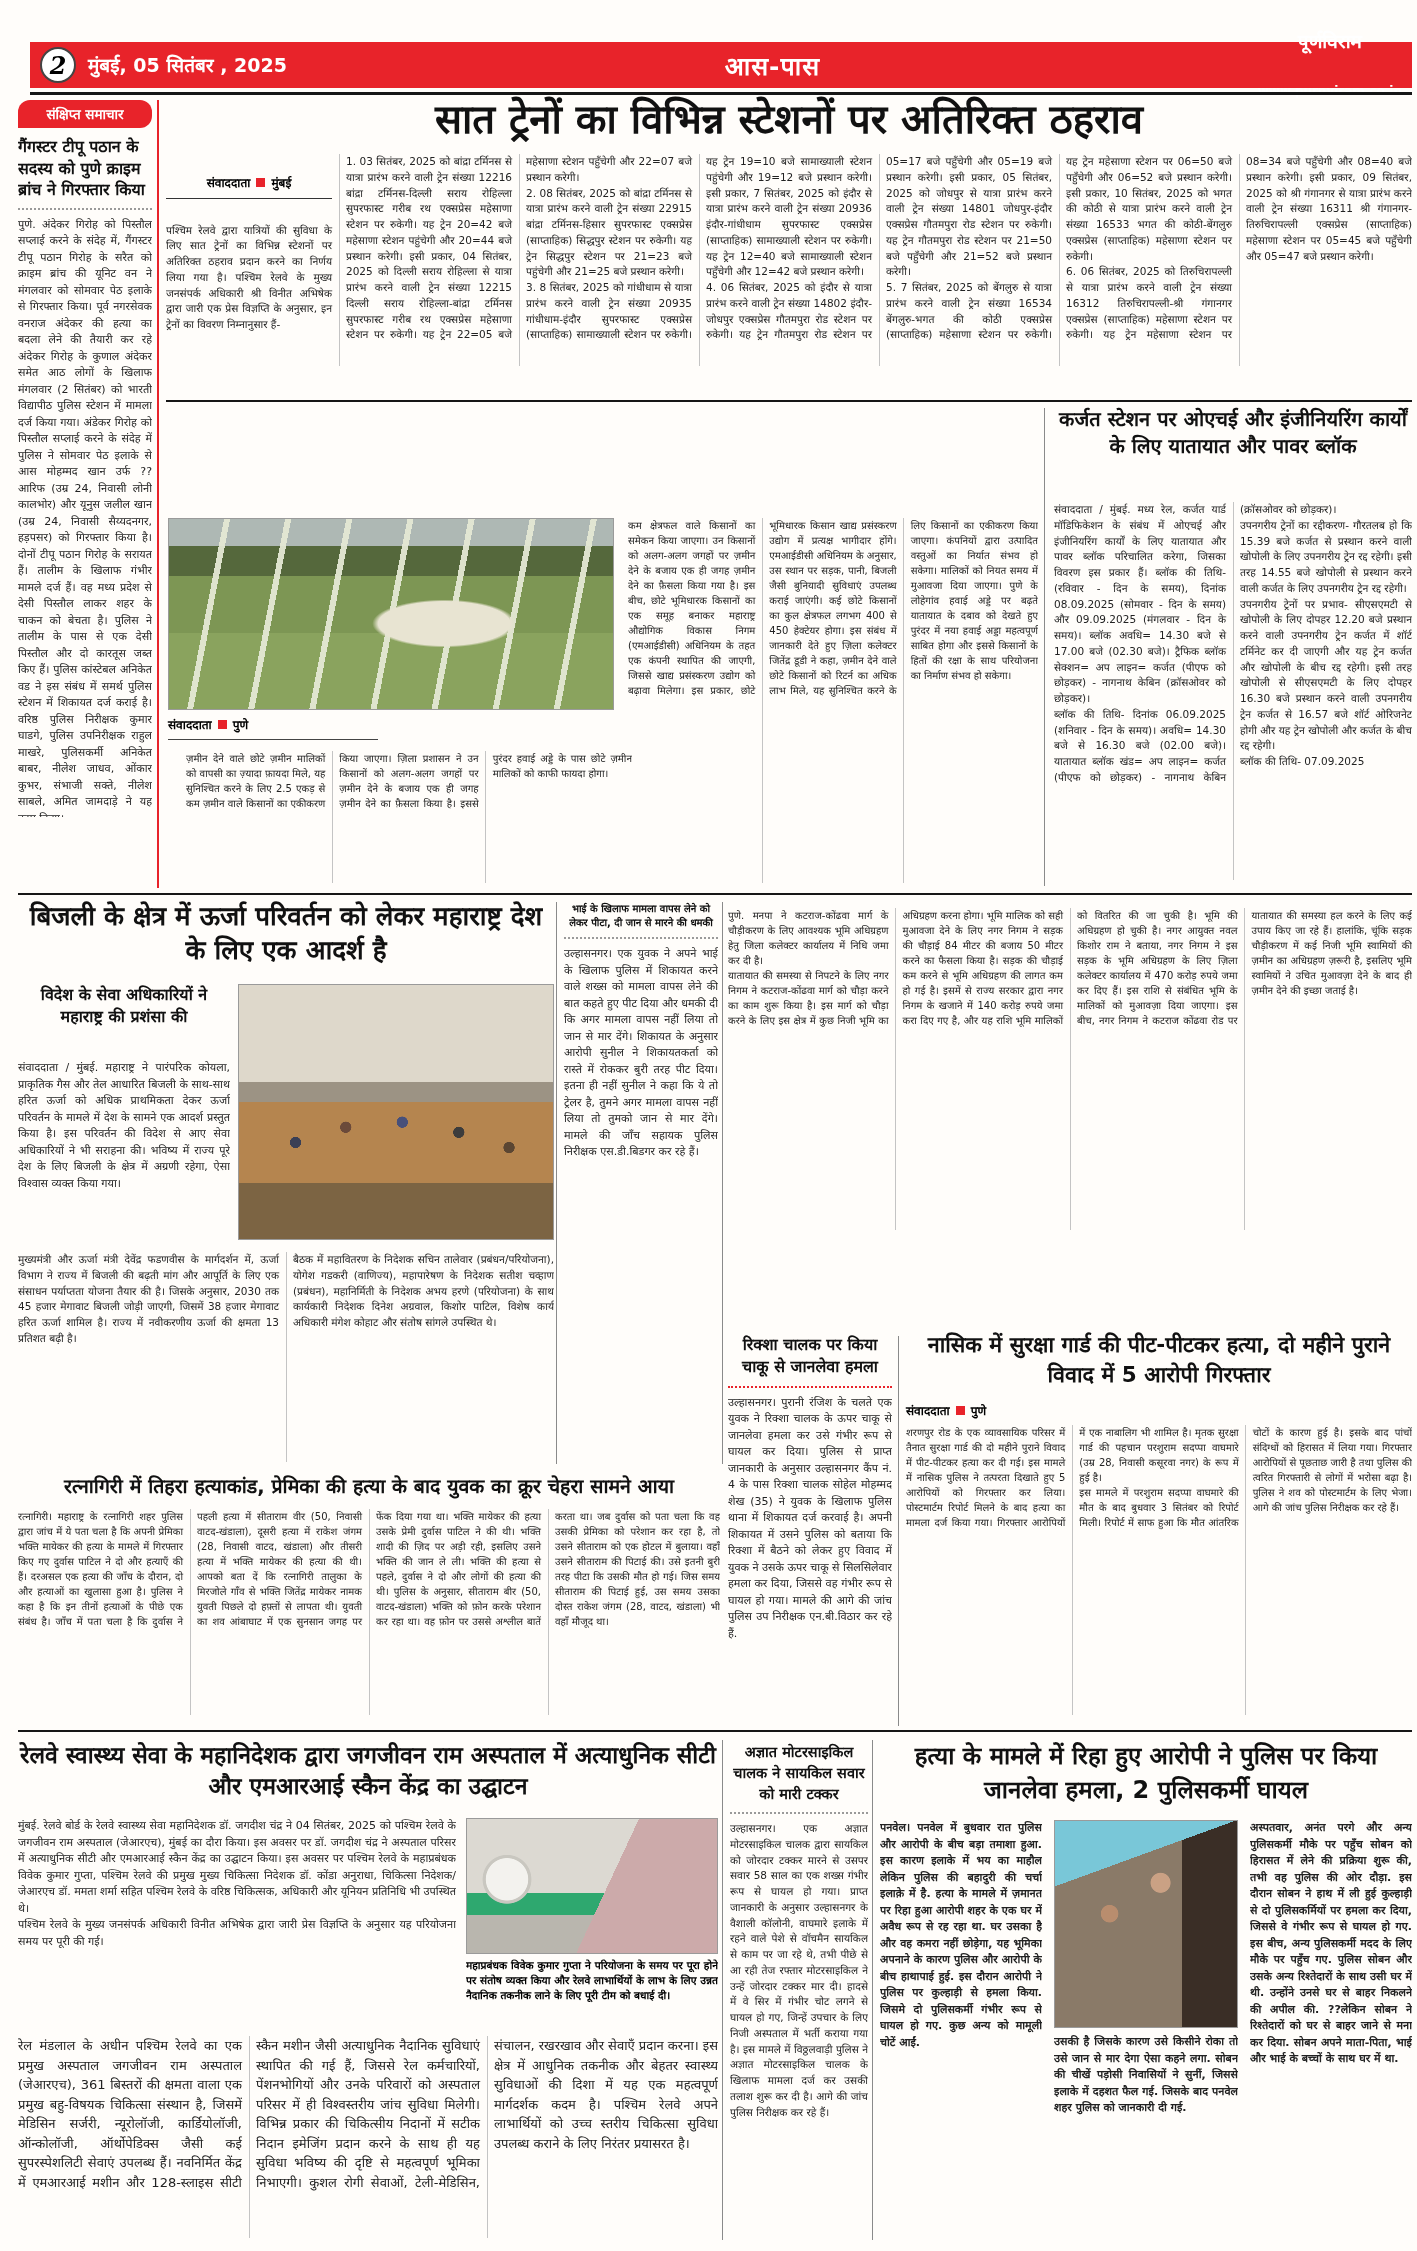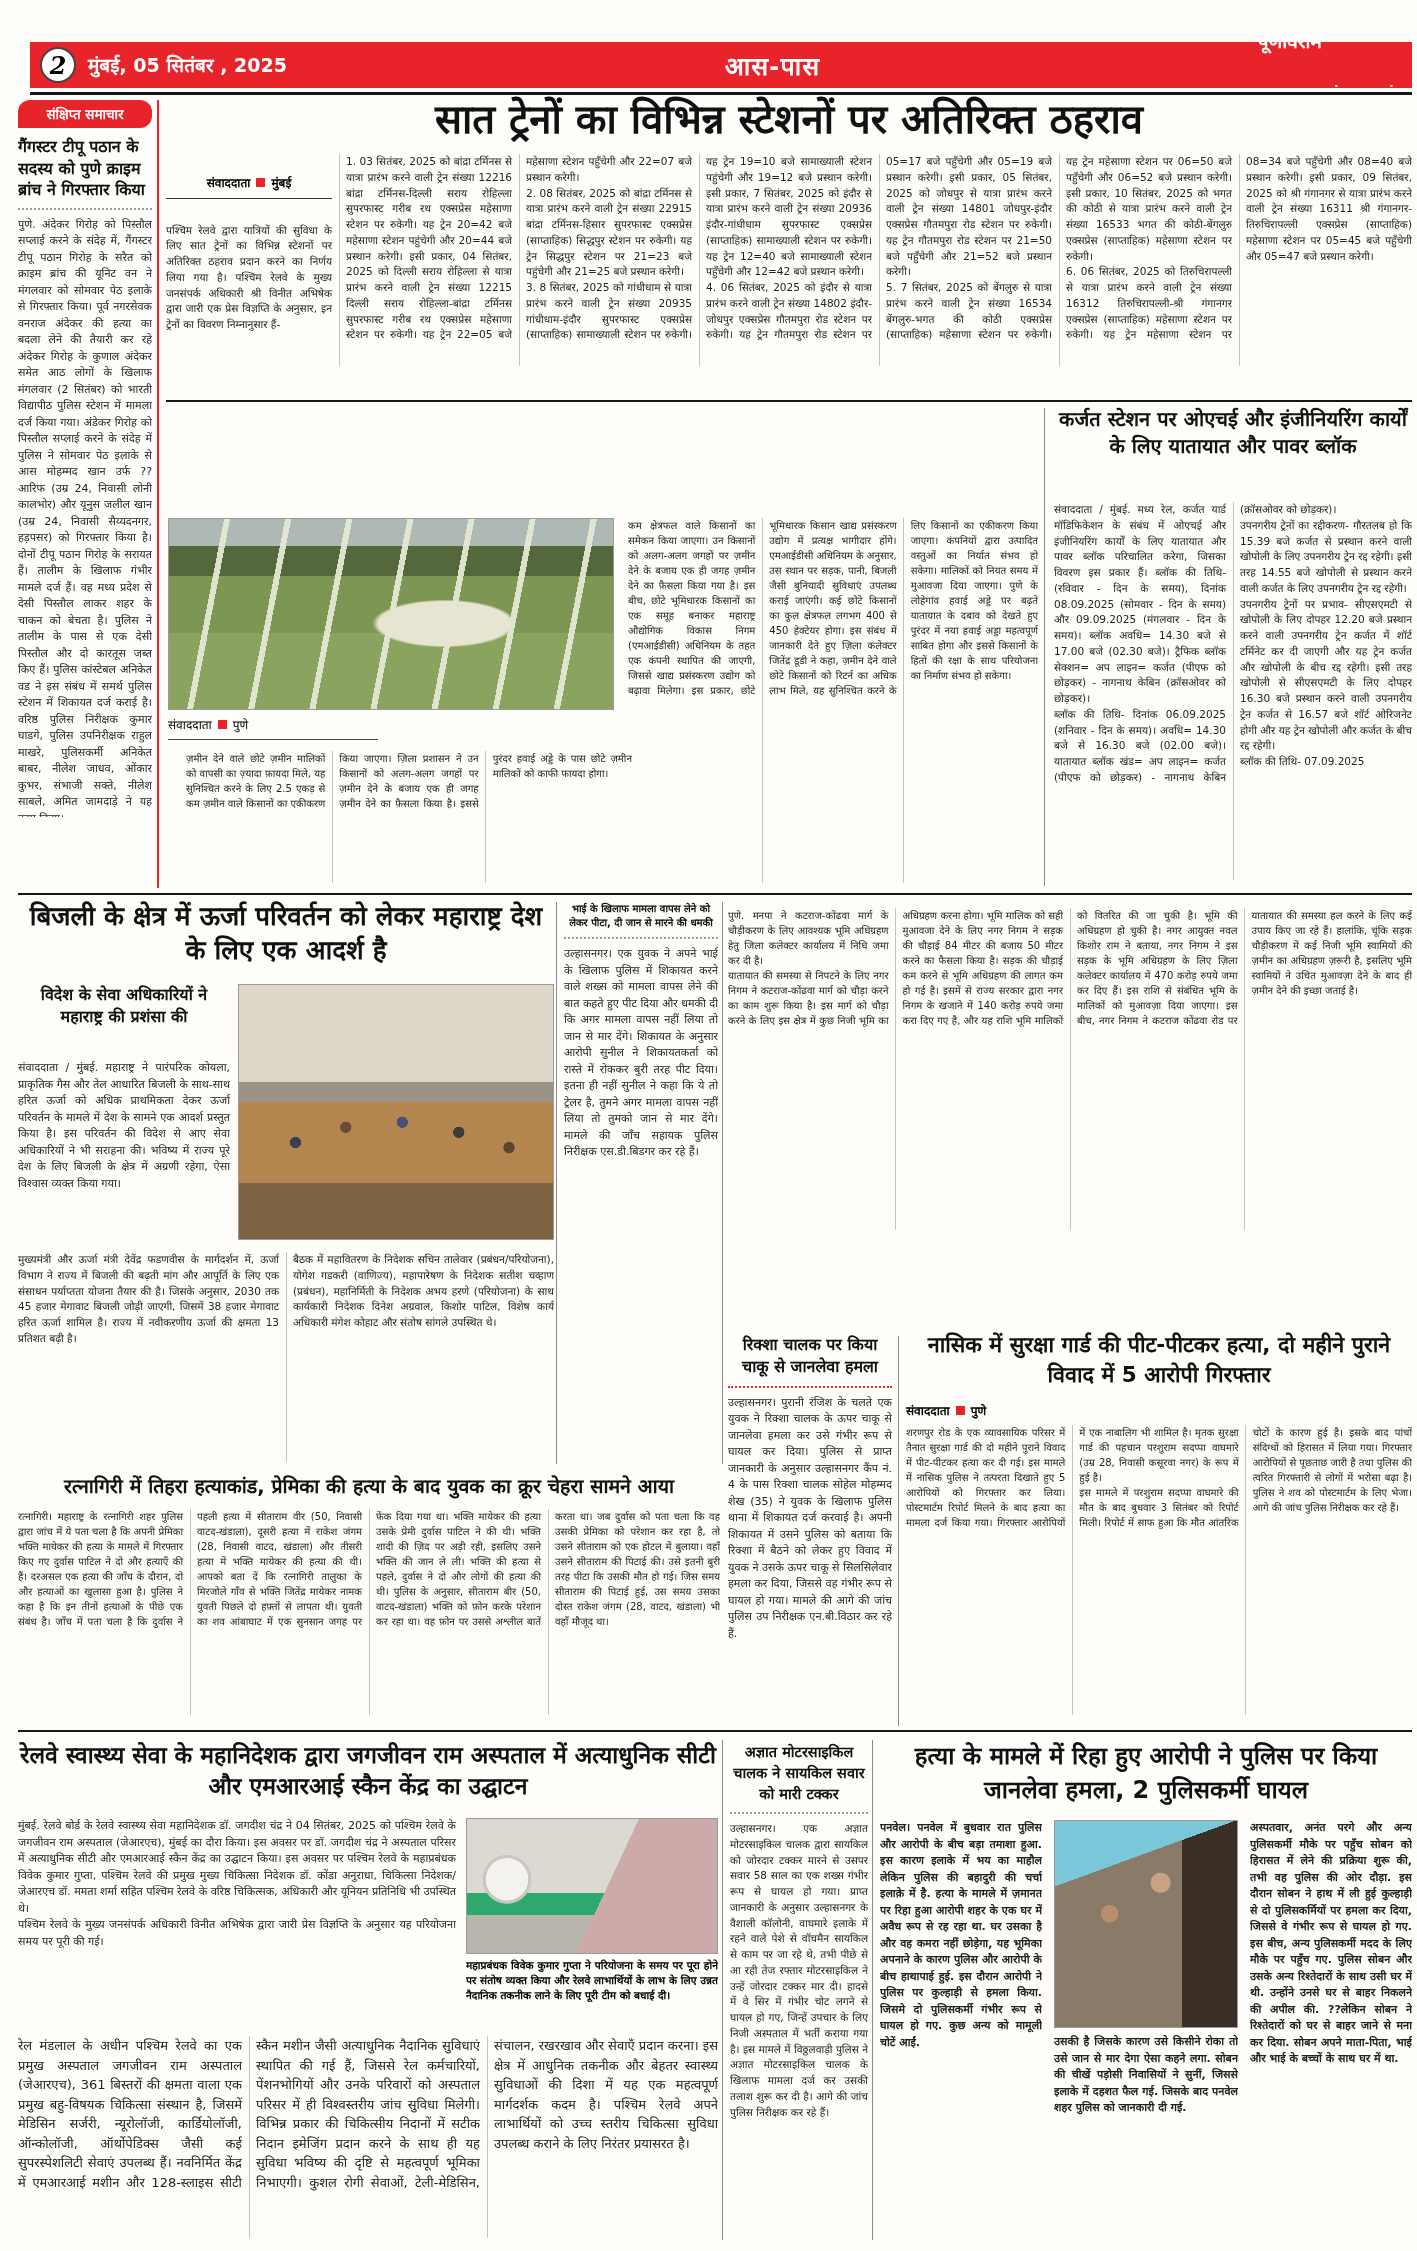--- a/index.html
+++ b/index.html
@@ -8,37 +8,37 @@
   .page{position:relative;width:1417px;height:2251px;background:#fffdfa;margin:0 auto;
         font-family:"DejaVu Sans",sans-serif;color:var(--body);overflow:hidden;}
   
   .masthead{position:absolute;left:30px;top:42px;width:1382px;height:46px;background:var(--red);
             display:flex;align-items:center;color:#fff;padding:0 10px;}
   .page-circle{width:36px;height:36px;border-radius:50%;background:#fff;color:#000;
                font-family:"DejaVu Serif",serif;font-style:italic;font-weight:bold;font-size:24px;
                display:flex;align-items:center;justify-content:center;border:2px solid #444;}
   .edition{font-weight:bold;font-size:19px;margin-left:12px;}
   .section-name{flex:1;text-align:center;font-weight:bold;font-size:25px;letter-spacing:1px;}
-  .brandbox{text-align:left;line-height:1.15;}
+  .brandbox{text-align:center;line-height:1.15;}
   .brand{font-weight:bold;font-size:19px;}
   .site{font-weight:bold;font-size:12px;margin-top:32px;}
   .masthead-rule{position:absolute;left:30px;top:92px;width:1382px;height:3px;background:#161616;}
   
   .hl{color:var(--ink);font-weight:bold;}
   .bodytxt{font-size:11px;line-height:1.5;text-align:justify;white-space:pre-line;overflow:hidden;color:#222;}
   .cols{column-gap:14px;column-rule:1px solid var(--rule);overflow:hidden;}
   .byline{font-weight:bold;font-size:12px;text-align:center;padding:4px 0 6px 0;border-bottom:1.5px solid #333;margin-bottom:8px;color:#000;}
   .sq{display:inline-block;width:9px;height:9px;background:var(--red);margin:0 6px;}
   .dotted{border-top:2px dotted #9a9a9a;margin:7px 0;}
   .dotted-red{border-top:2px dotted var(--red);margin:7px 0;}
   .hrule{position:absolute;background:#161616;height:2px;}
   .vrule{position:absolute;background:#8a8a8a;width:1px;}
   .vrule-red{position:absolute;background:var(--red);width:2px;}
   .photo{position:absolute;border:1px solid #9a9a9a;}
-  .caption{font-weight:normal;font-size:12px;text-align:center;color:#000;}
+  .caption{font-weight:bold;font-size:12px;text-align:center;color:#000;}
   
   .briefs{position:absolute;left:18px;top:100px;width:134px;height:788px;overflow:hidden;}
   .briefs-tab{background:var(--red);color:#fff;font-weight:bold;font-size:13.5px;text-align:center;
               padding:5px 2px;border-radius:12px 12px 12px 0;}
   .briefs-headline{font-size:16px;font-weight:bold;line-height:1.35;color:var(--ink);margin-top:8px;}
   
   .a-trains{position:absolute;left:166px;top:96px;width:1246px;height:300px;}
   .a-trains .headline{font-size:40px;line-height:1.15;text-align:center;white-space:nowrap;overflow:hidden;}
   .a-trains .cols{margin-top:12px;height:212px;column-count:7;font-size:10.5px;}
   

